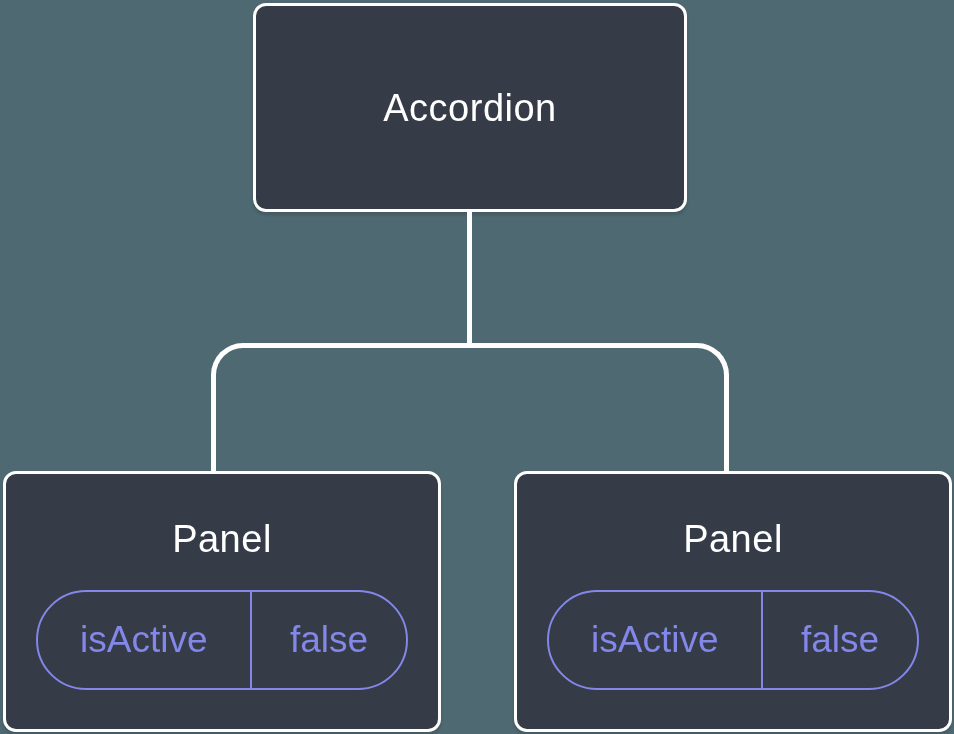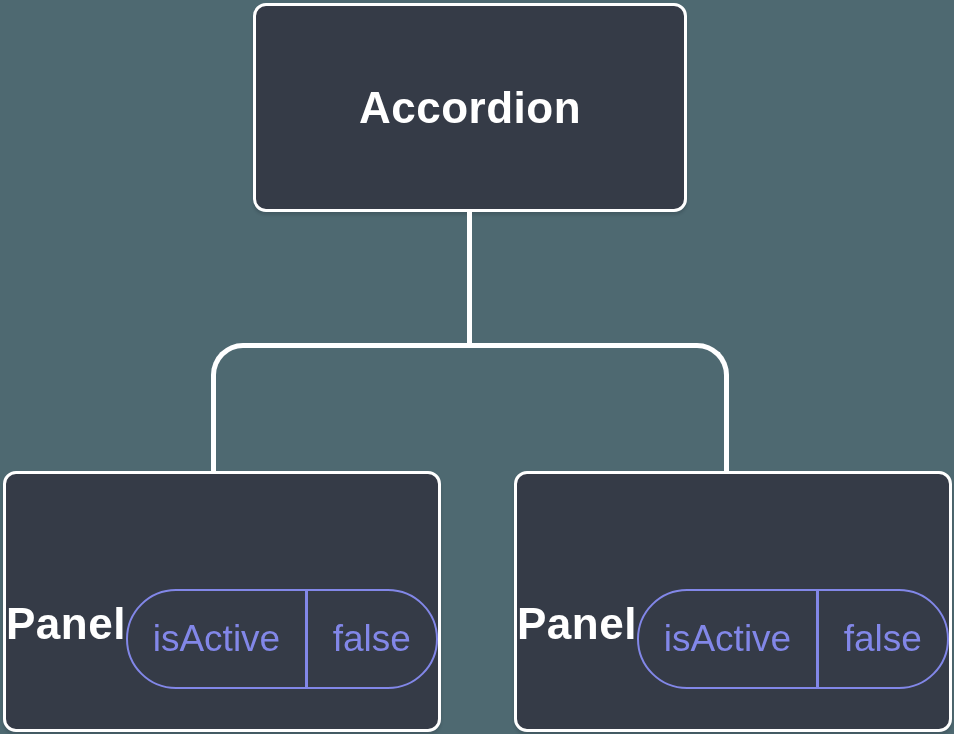--- a/index.html
+++ b/index.html
@@ -27,22 +27,22 @@
     left: 253px;
     top: 3px;
     width: 434px;
     height: 209px;
     display: flex;
     align-items: center;
     justify-content: center;
   }
   .node-label {
     color: var(--label-text, #ffffff);
-    font-size: 44px;
-    font-weight: 700;
+    font-size: 38px;
+    font-weight: 400;
     letter-spacing: 0.5px;
     line-height: 42px;
   }
   .connector-stem {
     position: absolute;
     left: 467px;
     top: 210px;
     width: 5px;
     height: 138px;
     background: var(--connector, #ffffff);
@@ -57,20 +57,21 @@
     border: 5px solid var(--connector, #ffffff);
     border-bottom: none;
     border-radius: 32px 32px 0 0;
     background: transparent;
   }
   .node-panel {
     top: 471px;
     width: 438px;
     height: 261px;
     display: flex;
+    flex-direction: column;
     align-items: center;
     padding-top: 44px;
   }
   .node-panel-left  { left: 3px; }
   .node-panel-right { left: 514px; }
   .state-pill {
     box-sizing: border-box;
     margin-top: 30px;
     width: 372px;
     height: 100px;

